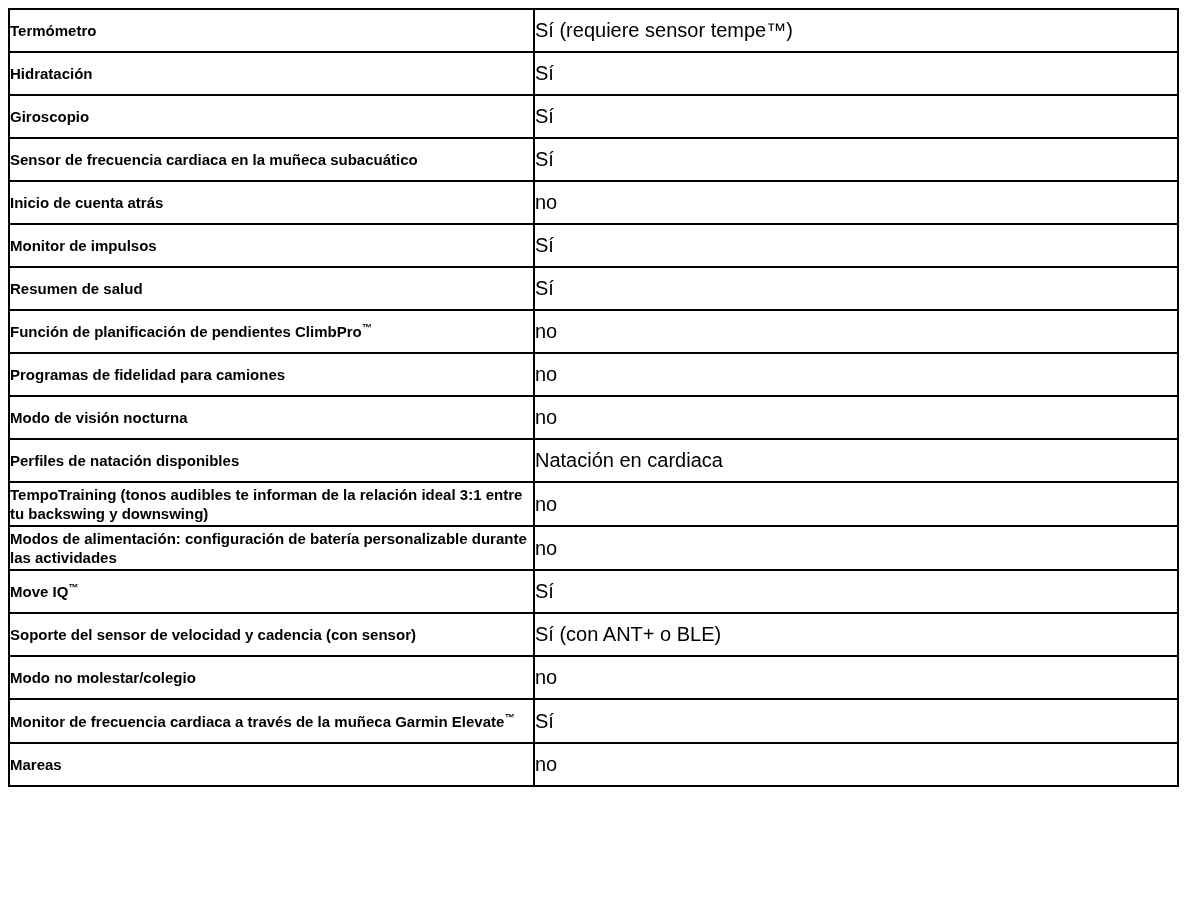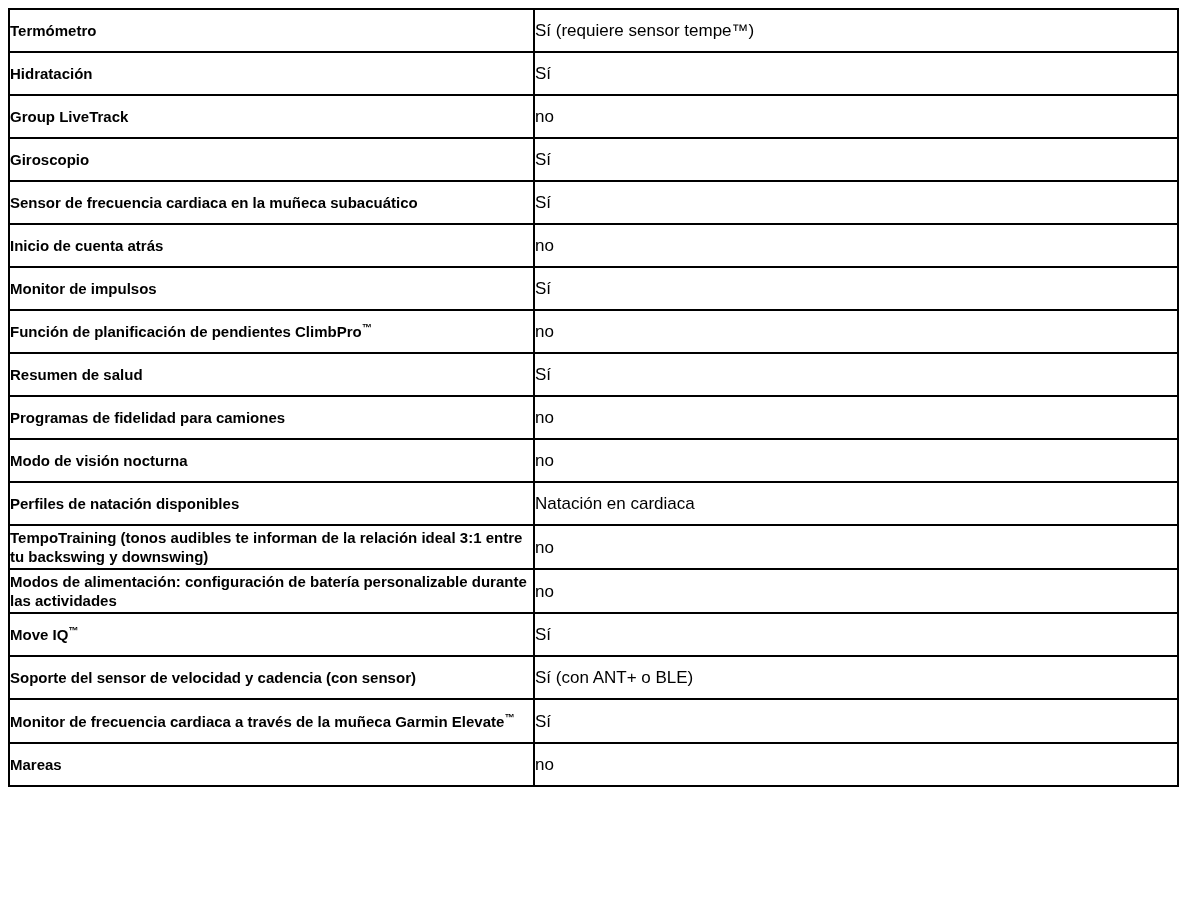--- a/index.html
+++ b/index.html
@@ -39,21 +39,21 @@
   }
 
   td.feature-cell {
     font-size: 15px;
     font-weight: bold;
     line-height: 19px;
     padding: 6px 8px 6px 8px;
   }
 
   td.value-cell {
-    font-size: 17px;
+    font-size: 20px;
     font-weight: normal;
     line-height: 19px;
     padding: 6px 8px 6px 8px;
   }
 
   
   tr.row-single td { height: 41px; }
   tr.row-double  td { height: 42px; }
 
   sup.tm {
@@ -74,46 +74,42 @@
     <tbody>
         <tr class="row-single">
           <td class="feature-cell"><span>Termómetro</span></td>
           <td class="value-cell"><span>Sí (requiere sensor tempe™)</span></td>
         </tr>
         <tr class="row-single">
           <td class="feature-cell"><span>Hidratación</span></td>
           <td class="value-cell"><span>Sí</span></td>
         </tr>
         <tr class="row-single">
-          <td class="feature-cell"><span>Group LiveTrack</span></td>
-          <td class="value-cell"><span>no</span></td>
-        </tr>
-        <tr class="row-single">
           <td class="feature-cell"><span>Giroscopio</span></td>
           <td class="value-cell"><span>Sí</span></td>
         </tr>
         <tr class="row-single">
           <td class="feature-cell"><span>Sensor de frecuencia cardiaca en la muñeca subacuático</span></td>
           <td class="value-cell"><span>Sí</span></td>
         </tr>
         <tr class="row-single">
           <td class="feature-cell"><span>Inicio de cuenta atrás</span></td>
           <td class="value-cell"><span>no</span></td>
         </tr>
         <tr class="row-single">
           <td class="feature-cell"><span>Monitor de impulsos</span></td>
           <td class="value-cell"><span>Sí</span></td>
         </tr>
         <tr class="row-single">
+          <td class="feature-cell"><span>Resumen de salud</span></td>
+          <td class="value-cell"><span>Sí</span></td>
+        </tr>
+        <tr class="row-single">
           <td class="feature-cell"><span>Función de planificación de pendientes ClimbPro</span><sup class="tm">™</sup></td>
           <td class="value-cell"><span>no</span></td>
-        </tr>
-        <tr class="row-single">
-          <td class="feature-cell"><span>Resumen de salud</span></td>
-          <td class="value-cell"><span>Sí</span></td>
         </tr>
         <tr class="row-single">
           <td class="feature-cell"><span>Programas de fidelidad para camiones</span></td>
           <td class="value-cell"><span>no</span></td>
         </tr>
         <tr class="row-single">
           <td class="feature-cell"><span>Modo de visión nocturna</span></td>
           <td class="value-cell"><span>no</span></td>
         </tr>
         <tr class="row-single">
@@ -129,20 +125,24 @@
           <td class="value-cell"><span>no</span></td>
         </tr>
         <tr class="row-single">
           <td class="feature-cell"><span>Move IQ</span><sup class="tm">™</sup></td>
           <td class="value-cell"><span>Sí</span></td>
         </tr>
         <tr class="row-single">
           <td class="feature-cell"><span>Soporte del sensor de velocidad y cadencia (con sensor)</span></td>
           <td class="value-cell"><span>Sí (con ANT+ o BLE)</span></td>
         </tr>
+        <tr class="row-single">
+          <td class="feature-cell"><span>Modo no molestar/colegio</span></td>
+          <td class="value-cell"><span>no</span></td>
+        </tr>
         <tr class="row-double">
           <td class="feature-cell"><span>Monitor de frecuencia cardiaca a través de la muñeca Garmin Elevate</span><sup class="tm">™</sup></td>
           <td class="value-cell"><span>Sí</span></td>
         </tr>
         <tr class="row-single">
           <td class="feature-cell"><span>Mareas</span></td>
           <td class="value-cell"><span>no</span></td>
         </tr>
       </tbody>
   </table>

